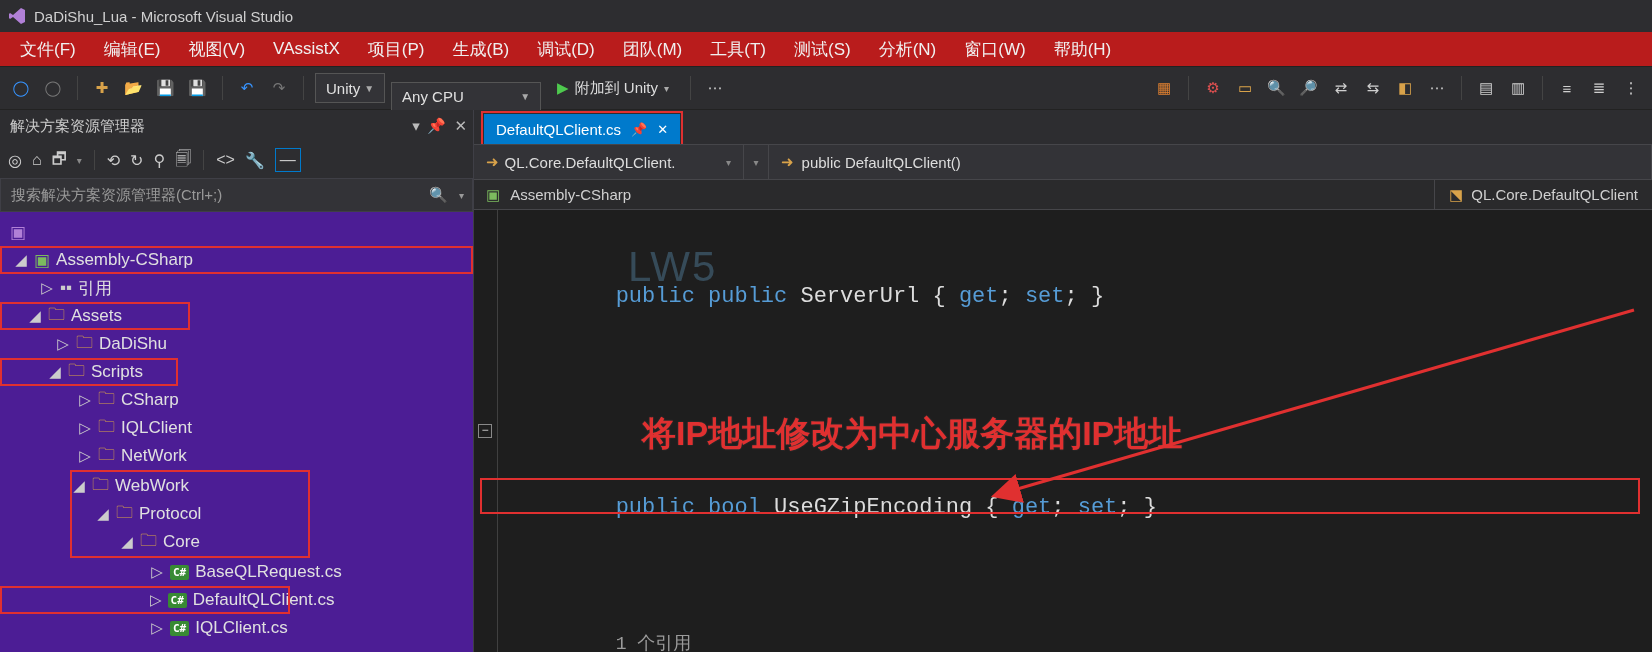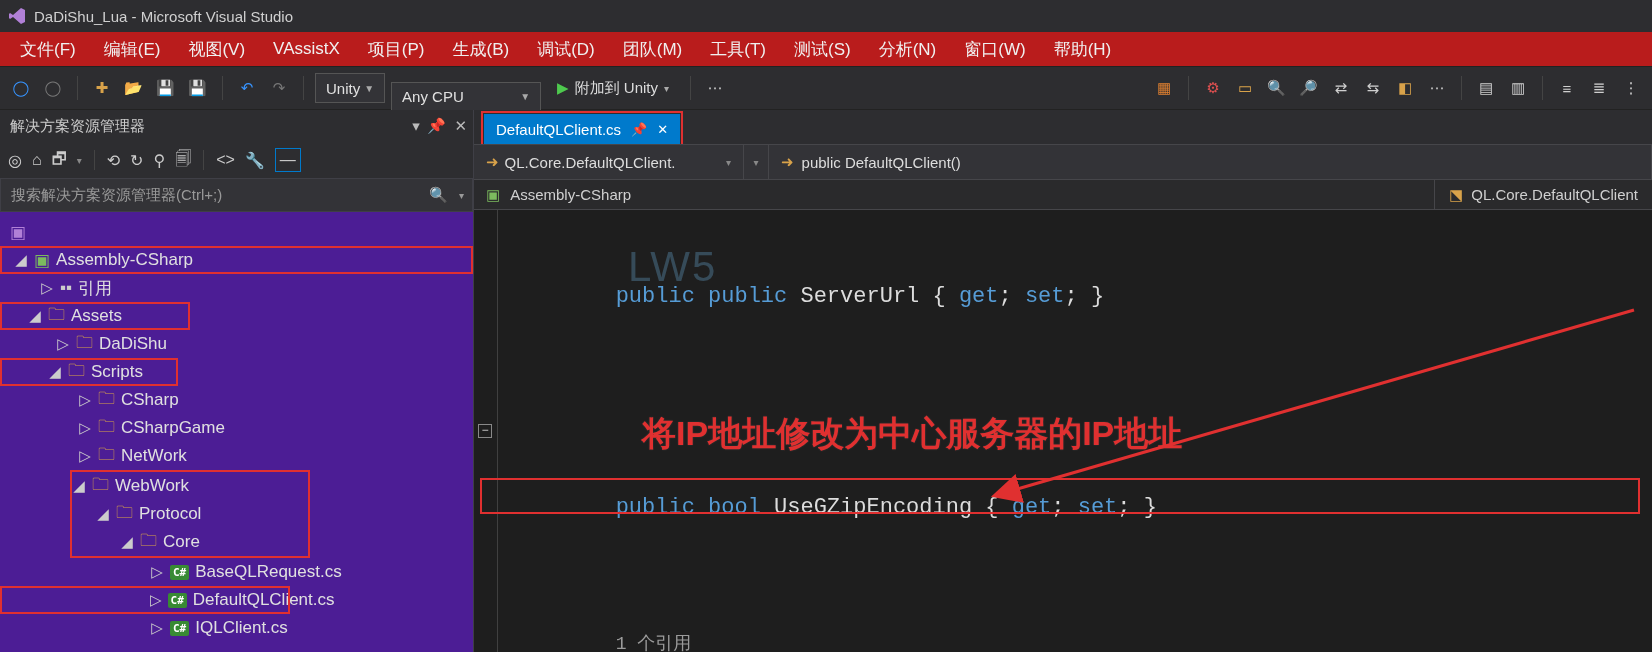--- a/index.html
+++ b/index.html
@@ -407,21 +407,21 @@
       </div>
 
       <div class="node" style="padding-left:78px">
         <span class="tw">▷</span>
         <span class="folder-ic">🗀</span>
         <span>CSharp</span>
       </div>
       <div class="node" style="padding-left:78px">
         <span class="tw">▷</span>
         <span class="folder-ic">🗀</span>
-        <span>CSharpGame</span>
+        <span>IQLClient</span>
       </div>
       <div class="node" style="padding-left:78px">
         <span class="tw">▷</span>
         <span class="folder-ic">🗀</span>
         <span>NetWork</span>
       </div>
 
       <div class="redbox" style="margin-left:70px;width:240px;">
         <div class="node" style="padding-left:0px">
           <span class="tw">◢</span>

